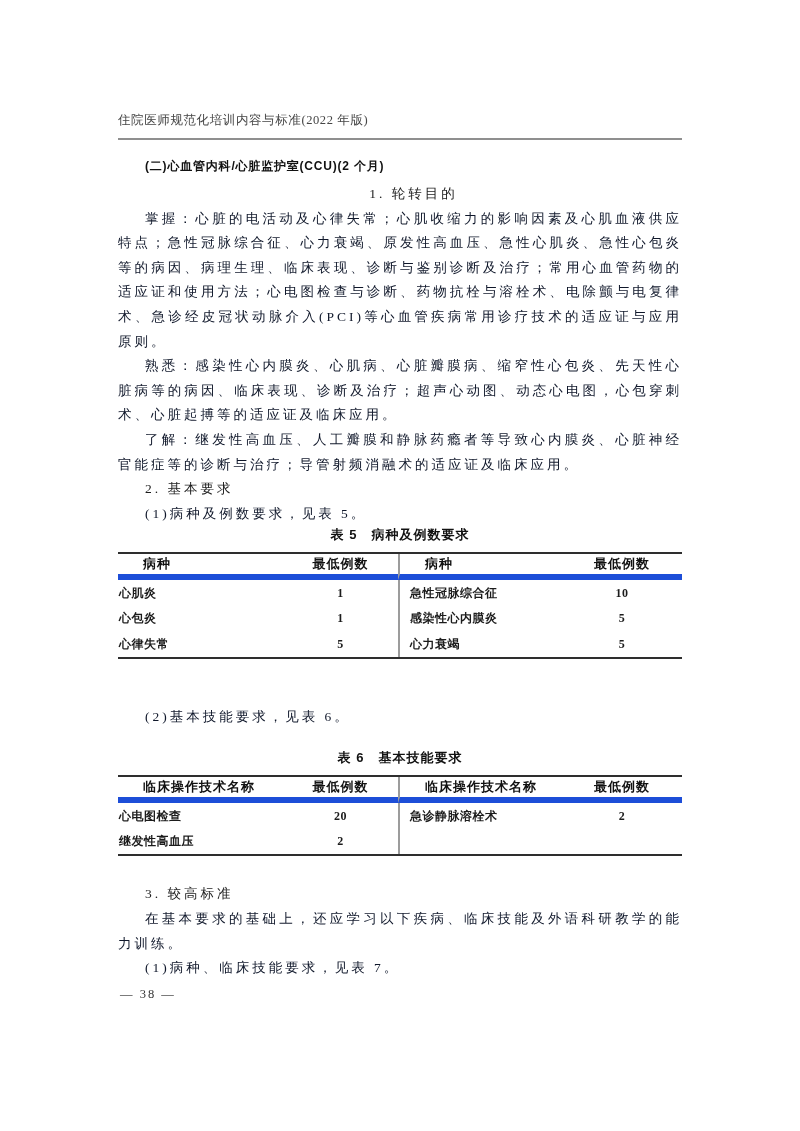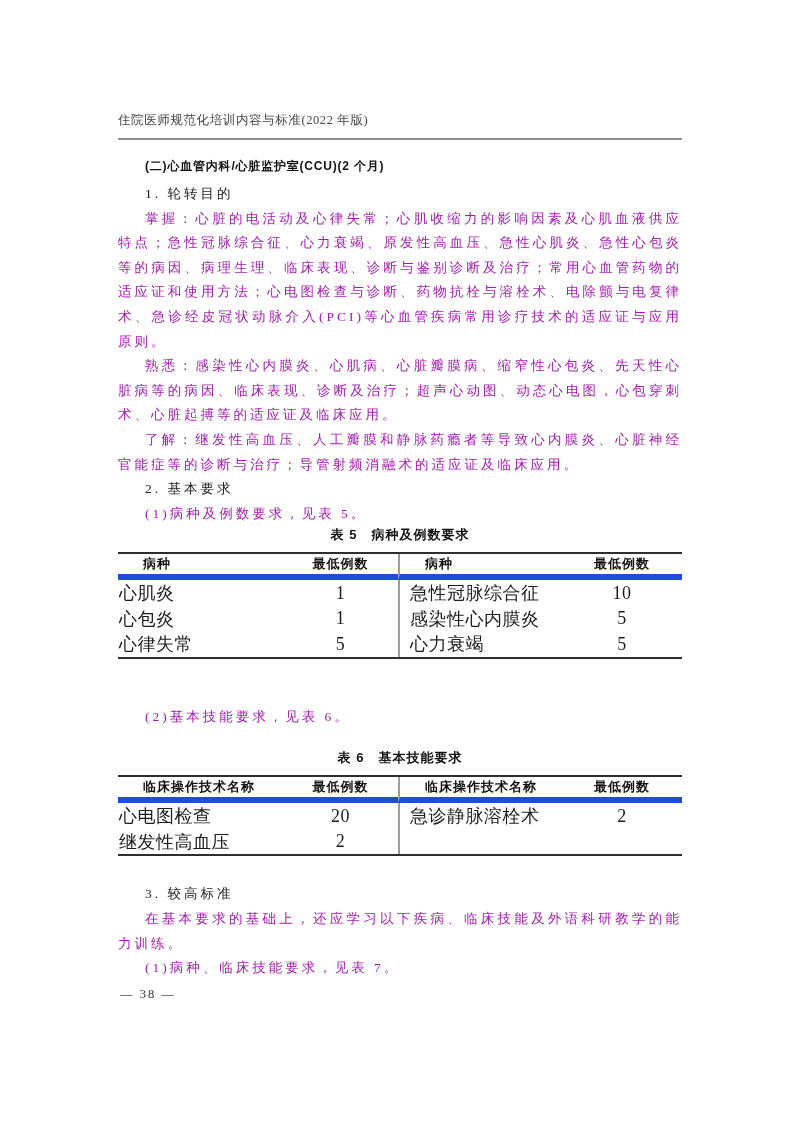--- a/index.html
+++ b/index.html
@@ -18,44 +18,44 @@
   .section-title {
     margin-top:18px; padding-left:27px;
     font-family:"Liberation Sans","DejaVu Sans",sans-serif; font-weight:bold;
     font-size:12px; color:#111; letter-spacing:0.8px;
   }
 
   .kaiti {
     padding-left:27px; font-size:13.5px; letter-spacing:3px;
     line-height:24.6px; color:#1c1c1c;
   }
-  .kaiti.h1 { margin-top:7px; }
+  .kaiti.h1 { margin-top:7px;text-align:center; }
   .kaiti.h2 { margin-top:0; }
   .kaiti.h3 { margin-top:26px; }
 
   .para {
     font-size:13.5px; line-height:24.6px; letter-spacing:3px;
     text-align:justify; text-justify:inter-character;
-    text-indent:27px; color:#a21caf;
+    text-indent:27px; color:#0f172a;
   }
   .gap-after-table { margin-top:46px; }
 
   .table-title {
     text-align:center;
     font-family:"Liberation Sans","DejaVu Sans",sans-serif; font-weight:bold;
     font-size:13px; letter-spacing:1px; color:#111;
   }
   .table-title.t6 { margin-top:20px; }
 
   .doc-table {
     margin-top:8px; display:grid;
     grid-template-columns:165px 115px 164px 120px;
     border-top:2px solid #2e2e2e; border-bottom:2px solid #2e2e2e;
   }
-  .cell { display:flex; align-items:center; min-height:25.5px; font-size:18px; letter-spacing:0.5px; }
+  .cell { display:flex; align-items:center; min-height:25.5px; font-size:12px; letter-spacing:0.5px;font-weight:bold; }
   .th {
     min-height:26px; border-bottom:6px solid #1d4ed8;
     font-family:"Liberation Sans","DejaVu Sans",sans-serif; font-weight:bold;
     font-size:13px; letter-spacing:1px; color:#111;
   }
   .th-name { padding-left:25px; }
   .th-num, .td-num { justify-content:center; }
   .td-name { padding-left:1px; }
   .td-name.rhs { padding-left:10px; }
   .divider { border-left:2px solid #9c9c9c; }

